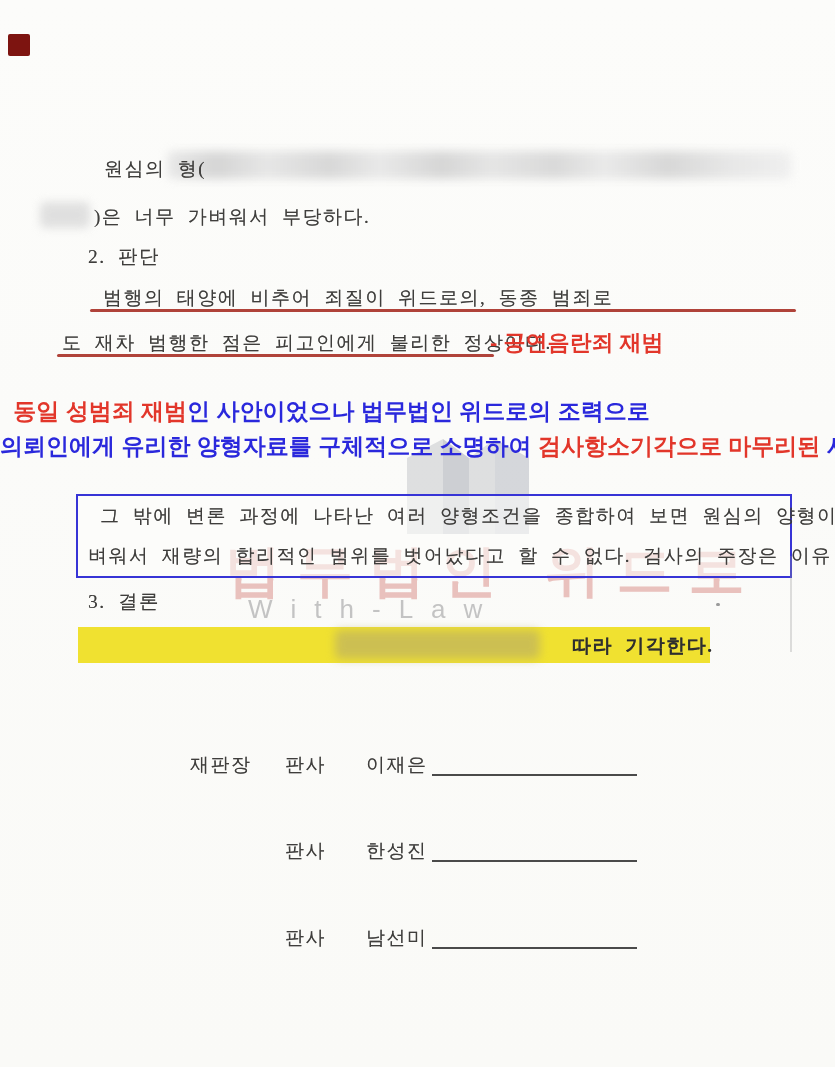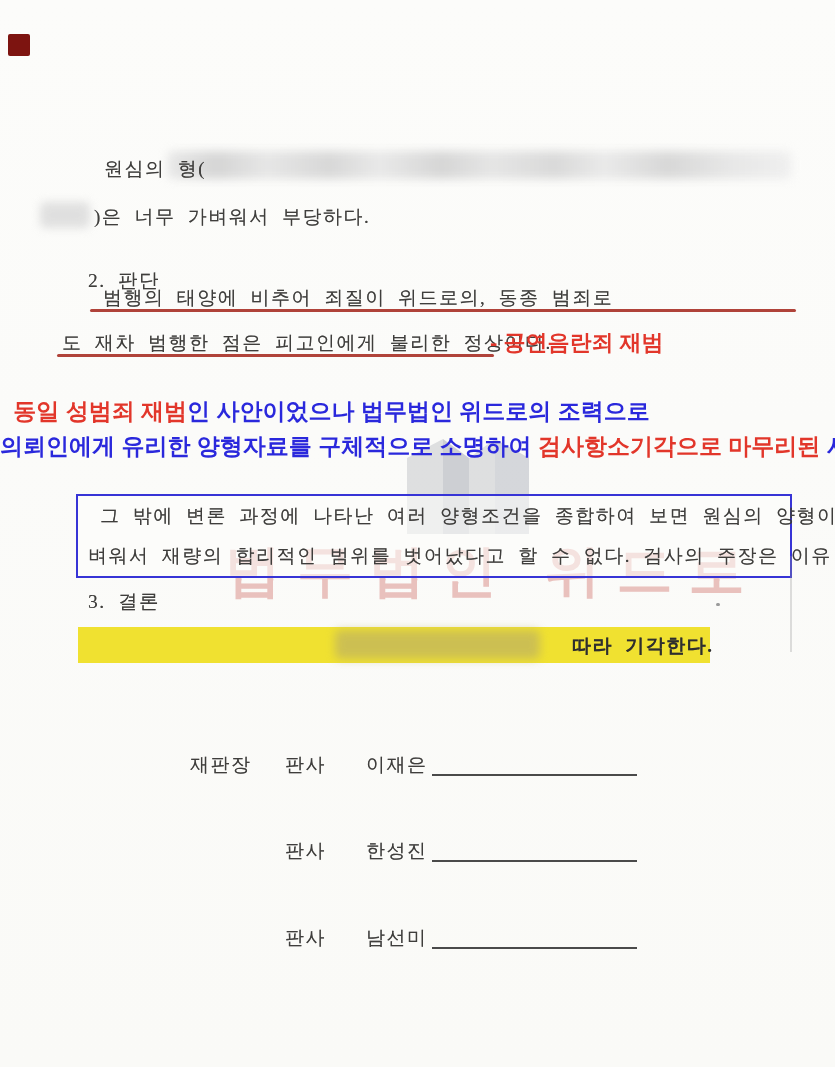--- a/index.html
+++ b/index.html
@@ -76,27 +76,28 @@
 
   <div class="abs wm" style="left:395px;top:430px;width:145px;height:106px;">
     <svg width="145" height="106" viewBox="0 0 145 106">
       <polygon points="12,28 48,9 48,104 12,104" fill="#b4b7bf" opacity="0.42"></polygon>
       <polygon points="48,9 74,28 74,104 48,104" fill="#9fa3ad" opacity="0.5"></polygon>
       <polygon points="74,28 100,9 100,104 74,104" fill="#b4b7bf" opacity="0.42"></polygon>
       <polygon points="100,9 134,28 134,104 100,104" fill="#a8acb6" opacity="0.46"></polygon>
     </svg>
   </div>
   <div class="abs wm wm-korean">법무법인 위드로</div>
+  <div class="abs wm wm-latin">With-Law</div>
 
   <div class="abs doc" style="left:104px;top:156px;">원심의 형(</div>
   <div class="abs redact redact-long"></div>
   <div class="abs redact redact-blob"></div>
   <div class="abs doc" style="left:94px;top:204px;">)은 너무 가벼워서 부당하다.</div>
 
-  <div class="abs doc doc-heading" style="left:88px;top:243px;margin-top:24px;">2. 판단</div>
+  <div class="abs doc doc-heading" style="left:88px;top:243px;">2. 판단</div>
   <div class="abs doc" style="left:103px;top:285px;">범행의 태양에 비추어 죄질이 위드로의, 동종 범죄로</div>
   <div class="abs underline-red ul-a"></div>
   <div class="abs doc" style="left:62px;top:330px;">도 재차 범행한 점은 피고인에게 불리한 정상이다.</div>
   <div class="abs underline-red ul-b"></div>
   <div class="abs annotation-red" style="left:490px;top:328px;">- 공연음란죄 재범</div>
 
   <div class="abs note-line" style="top:396px;">
     <span class="nred">동일 성범죄 재범</span><span class="nblue">인 사안이었으나 법무법인 위드로의 조력으로</span>
   </div>
   <div class="abs note-line" style="top:431px;">

